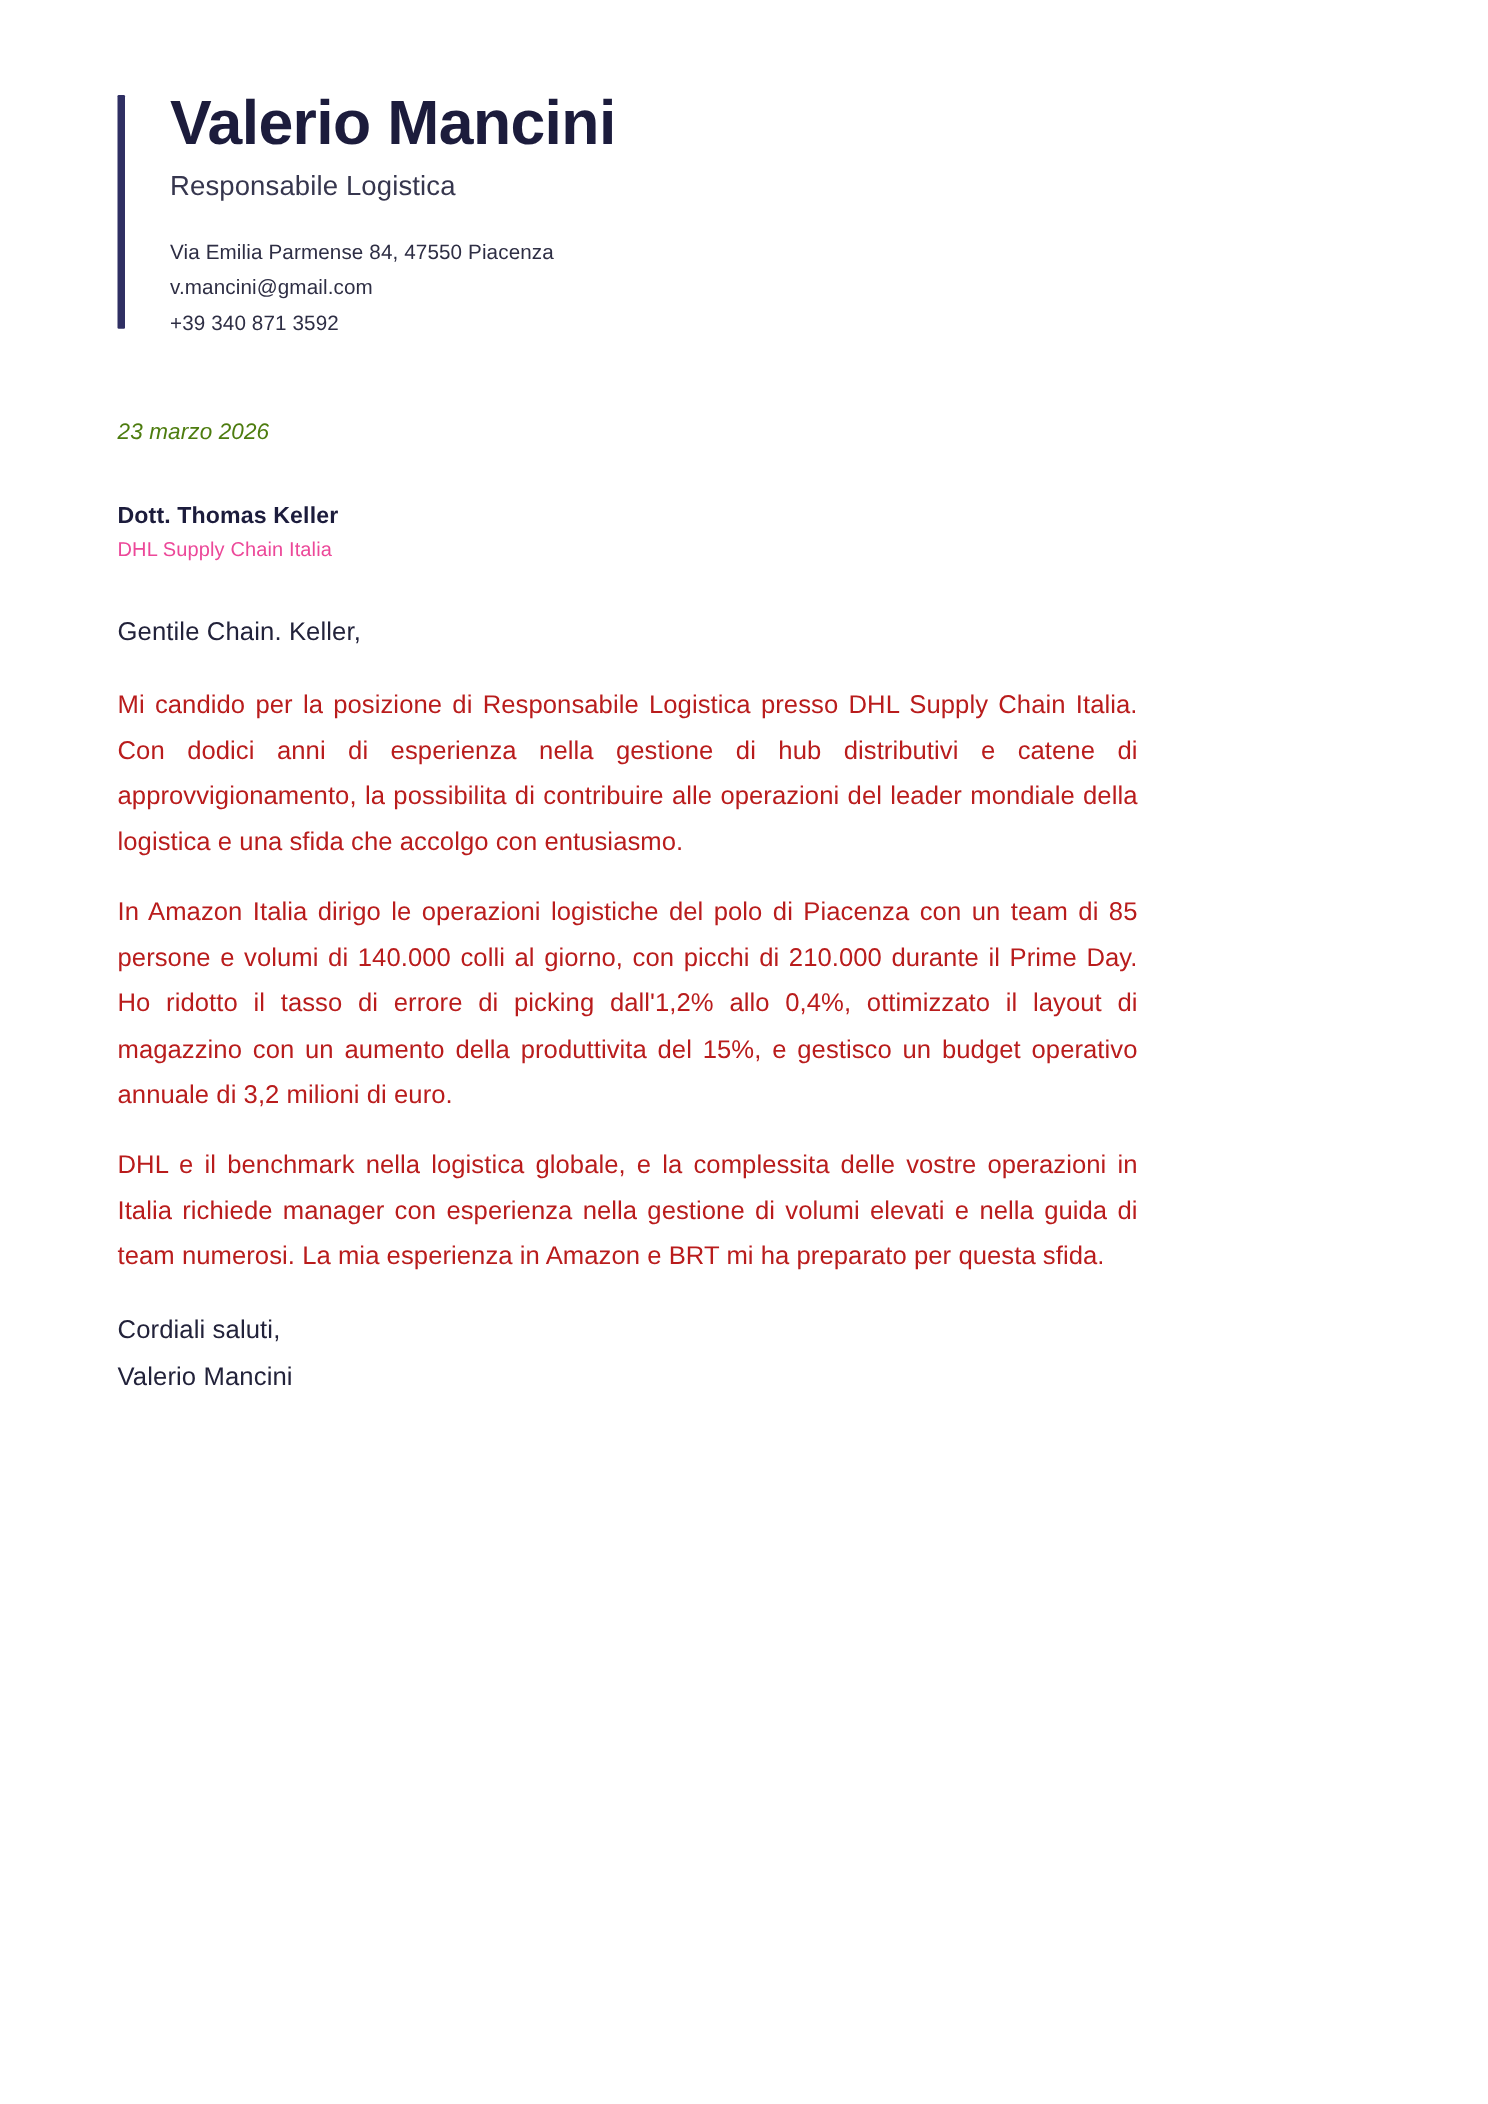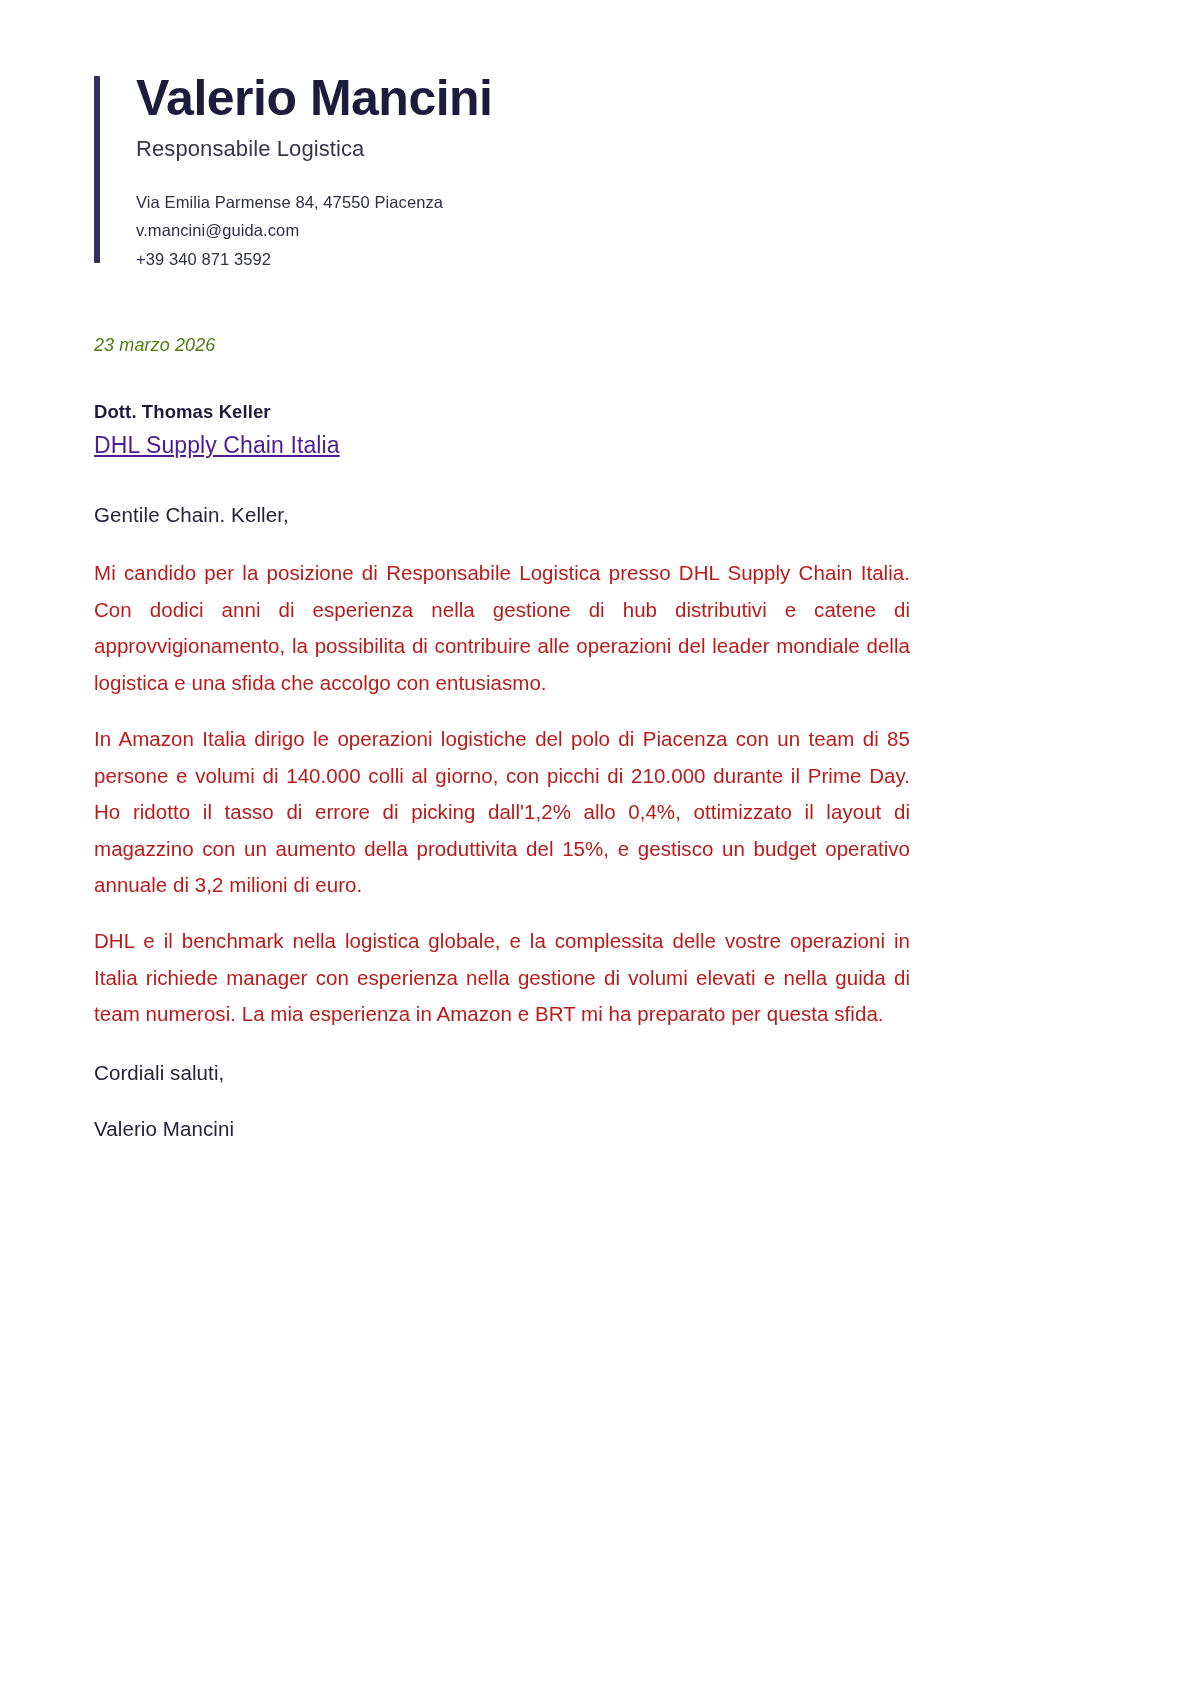--- a/index.html
+++ b/index.html
@@ -66,64 +66,63 @@
     font-style: italic;
   }
   .recipient-name {
     font-size: 18.5px;
     font-weight: 700;
     color: #1c1c3c;
     margin-bottom: 9px;
     letter-spacing: 0.1px;
   }
   .recipient-company {
-    font-size: 23px;
-    color: #4c1d95;
+    font-size: 16px;
+    color: #ec4899;
     margin-bottom: 44px;
     letter-spacing: 0.1px;
-    text-decoration: underline;
   }
   
   .salutation {
     font-size: 20.5px;
     color: #22223a;
     margin-bottom: 28px;
     letter-spacing: 0.1px;
   }
   .para {
     font-size: 20.5px;
     line-height: 1.78;
     color: #b91c1c;
     text-align: justify;
     margin: 0 0 20px 0;
     letter-spacing: 0.05px;
   }
   .closing {
     font-size: 20.5px;
     color: #22223a;
-    margin: 28px 0 32px 0;
+    margin: 28px 0 14px 0;
     letter-spacing: 0.1px;
   }
   .signature {
     font-size: 20.5px;
     color: #22223a;
     letter-spacing: 0.1px;
   }
 </style>
 </head>
 <body>
 
 <div class="page">
 
   <div class="header">
     <div class="header-rule"></div>
     <h1 class="name">Valerio Mancini</h1>
     <div class="role">Responsabile Logistica</div>
     <div class="contact-line">Via Emilia Parmense 84, 47550 Piacenza</div>
-    <div class="contact-line">v.mancini@guida.com</div>
+    <div class="contact-line">v.mancini@gmail.com</div>
     <div class="contact-line">+39 340 871 3592</div>
   </div>
 
   <div class="date">23 marzo 2026</div>
 
   <div class="recipient-name">Dott. Thomas Keller</div>
   <div class="recipient-company">DHL Supply Chain Italia</div>
 
   <div class="salutation">Gentile Chain. Keller,</div>
 

